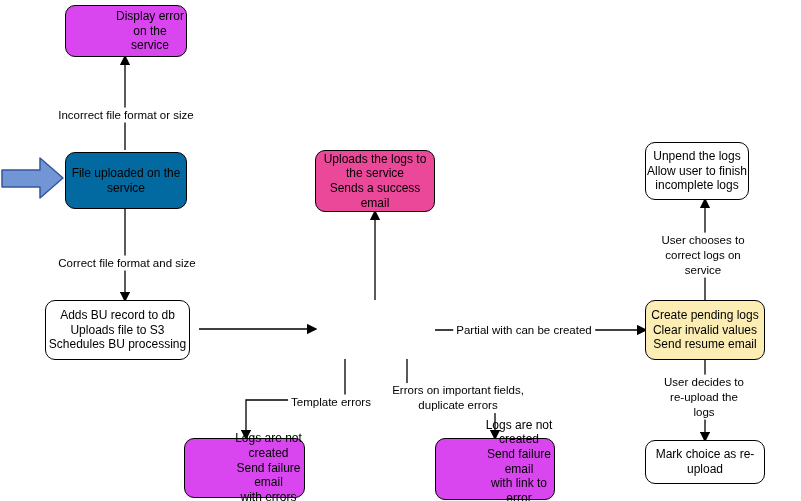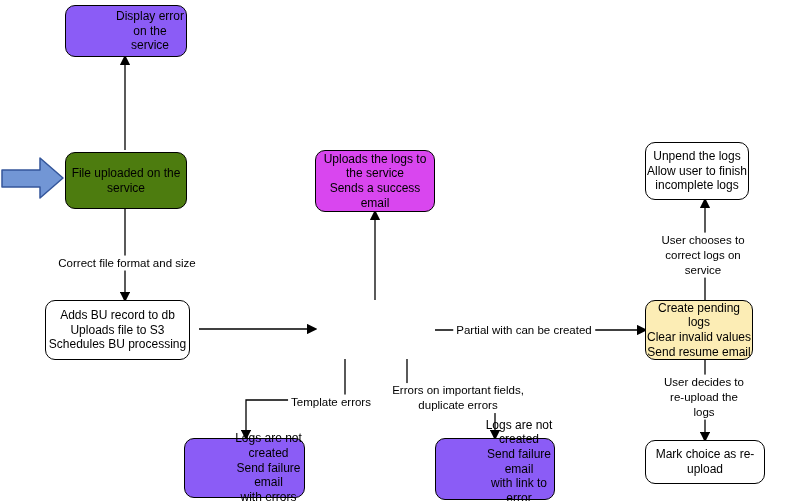--- a/index.html
+++ b/index.html
@@ -30,23 +30,23 @@
     display: flex;
     align-items: center;
     justify-content: center;
     text-align: center;
     font-size: 12px;
     line-height: 1.22;
     color: #000000;
     white-space: pre-line;
     background: #ffffff;
   }
-  .node.pink   { background: #8b5cf6; padding-left: 48px; }
-  .node.blue   { background: #4d7c0f; }
-  .node.green  { background: #d946ef; }
+  .node.pink   { background: #d946ef; padding-left: 48px; }
+  .node.blue   { background: #0369a1; }
+  .node.green  { background: #ec4899; }
   .node.yellow { background: #fcedb5; }
   .node.white  { background: #ffffff; }
   .edge-label {
     position: absolute;
     transform: translate(-50%, -50%);
     background: #ffffff;
     padding: 0 3px;
     font-size: 11.5px;
     line-height: 1.3;
     color: #000000;
@@ -105,21 +105,21 @@
   </div>
 
   <div class="node green" style="left:315px; top:150px; width:120px; height:62px;">
     <span>Uploads the logs to
 the service
 Sends a success
 email</span>
   </div>
 
 
-  <div class="node yellow" style="left:645px; top:300px; width:108px; height:60px;">
+  <div class="node yellow" style="left:645px; top:300px; width:120px; height:60px;">
     <span>Create pending logs
 Clear invalid values
 Send resume email</span>
   </div>
 
   <div class="node white" style="left:645px; top:142px; width:104px; height:58px;">
     <span>Unpend the logs
 Allow user to finish
 incomplete logs</span>
   </div>
@@ -135,20 +135,21 @@
 with errors</span>
   </div>
 
   <div class="node pink" style="left:435px; top:438px; width:120px; height:62px;">
     <span>Logs are not created
 Send failure email
 with link to error
 summary</span>
   </div>
 
+  <div class="edge-label" style="left:126px; top:115px;">Incorrect file format or size</div>
 
   <div class="edge-label" style="left:127px; top:263px;">Correct file format and size</div>
 
 
   <div class="edge-label" style="left:524px; top:330px;">Partial with can be created</div>
 
   <div class="edge-label" style="left:703px; top:255px;">User chooses to correct logs on service</div>
 
   <div class="edge-label" style="left:704px; top:397px;">User decides to re-upload the logs</div>
 

